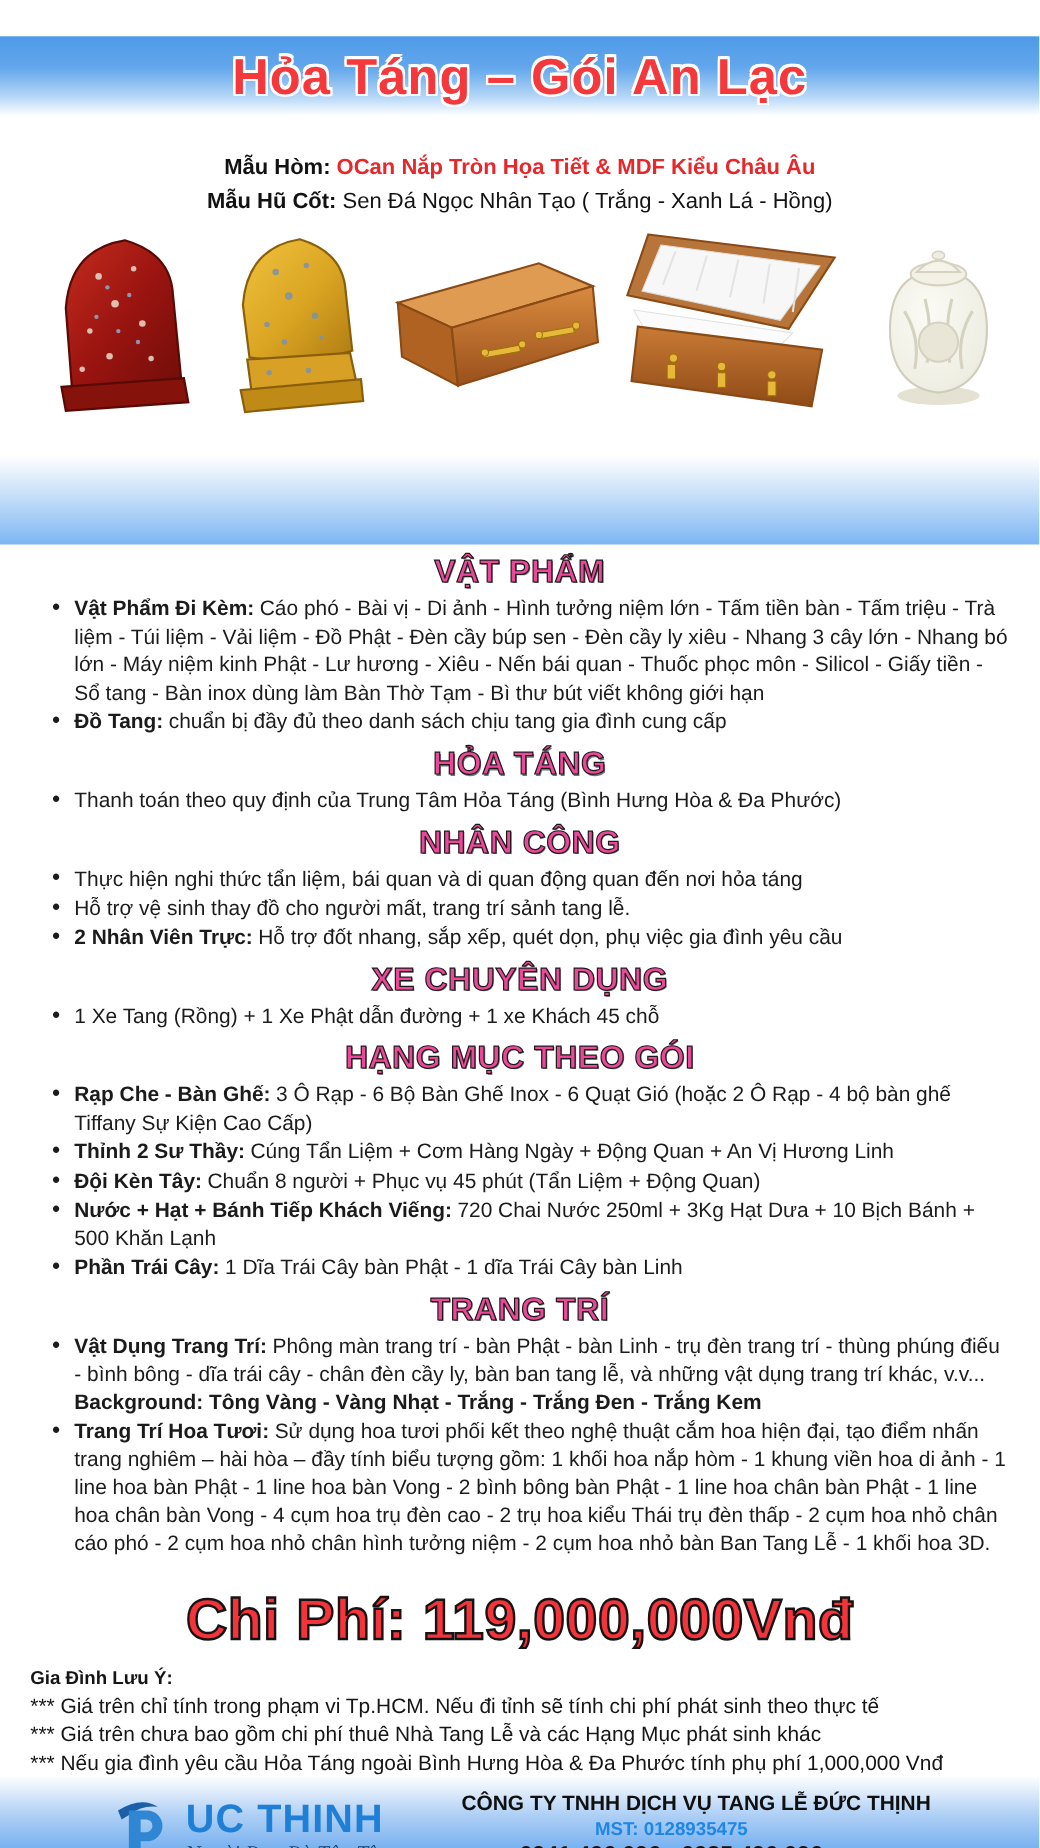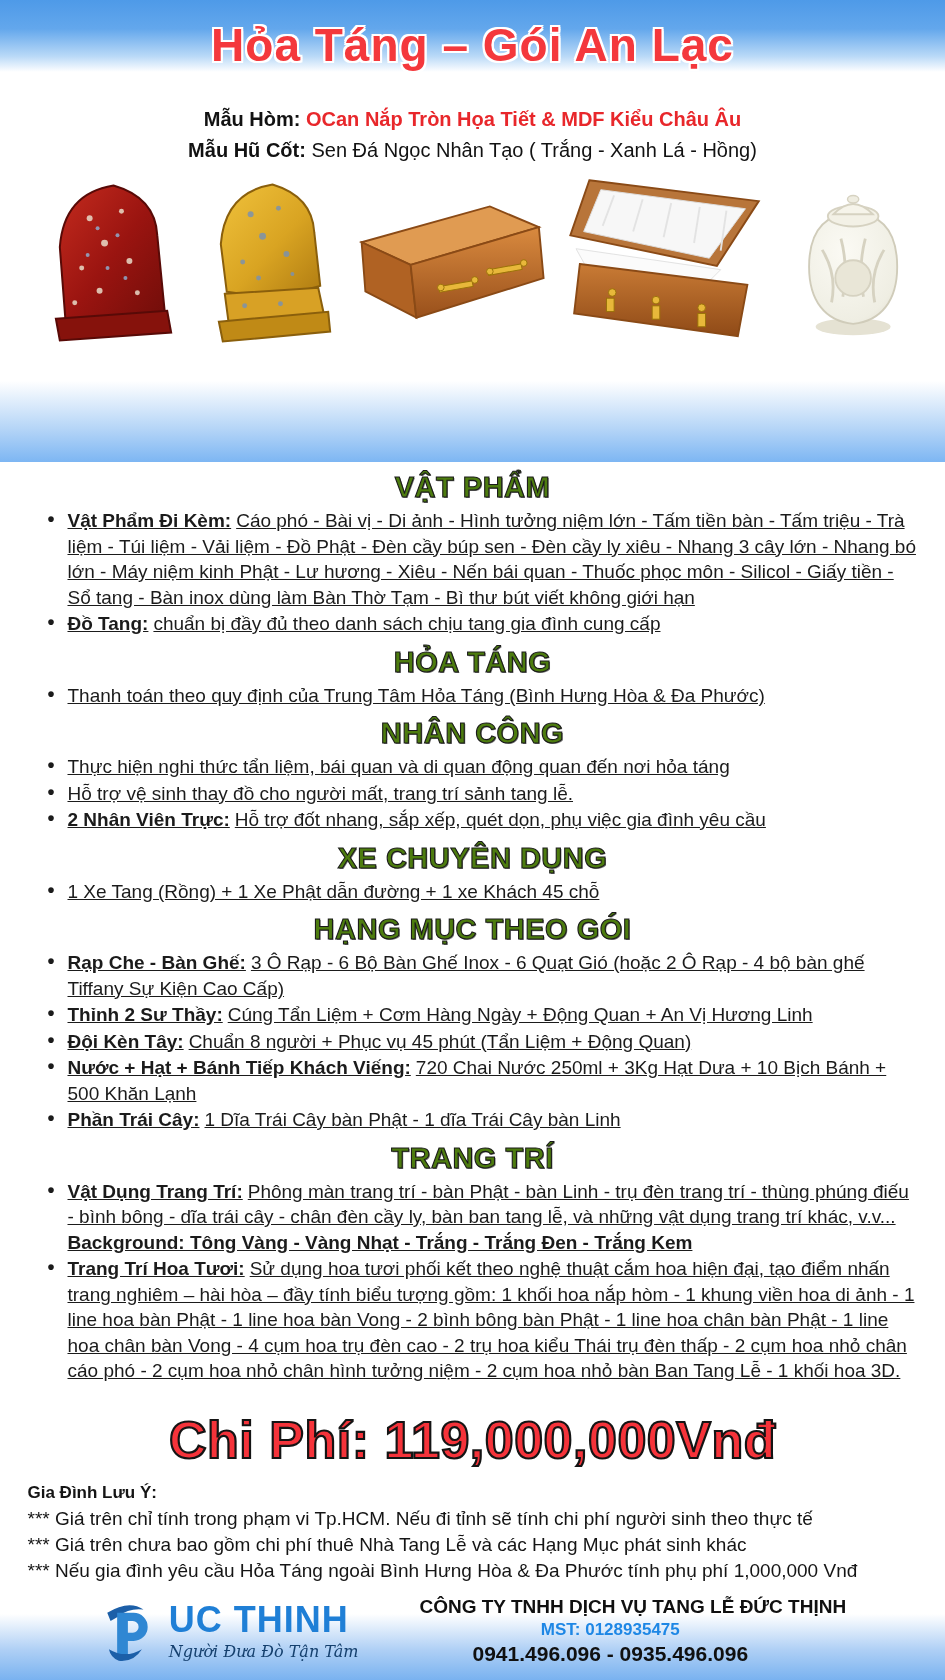--- a/index.html
+++ b/index.html
@@ -3,23 +3,23 @@
 <meta charset="utf-8">
 <style>
   html,body{margin:0;padding:0;}
   body{
     width:945px;height:1680px;position:relative;overflow:hidden;
     background:#ffffff;color:#1b1b1b;
     font-family:"Liberation Sans",sans-serif;
   }
   
   .band-top{
-    height:72px;
+    margin-top:33px;height:72px;
     background:linear-gradient(180deg,#4e9ae8 0%,#63a7ec 40%,#b9d9f7 78%,#ffffff 100%);
-    display:flex;align-items:flex-end;justify-content:center;
+    display:flex;align-items:center;justify-content:center;
   }
   .main-title{
     font-size:46px;font-weight:800;letter-spacing:1px;color:#f4383c;
     text-shadow:-2px -2px 0 #fff,2px -2px 0 #fff,-2px 2px 0 #fff,2px 2px 0 #fff,
                 0 -2px 0 #fff,0 2px 0 #fff,-2px 0 0 #fff,2px 0 0 #fff;
   }
   
   .models{margin-top:32px;text-align:center;font-size:20px;line-height:31px;color:#121212;}
   .models .lbl{font-weight:800;}
   .models .red{font-weight:800;color:#e8272b;}
@@ -30,26 +30,26 @@
   }
   .products svg{display:block;}
   
   .band-mid{
     height:104px;margin-top:2px;
     background:linear-gradient(180deg,#ffffff 0%,#ffffff 22%,#b5d5f7 68%,#7db6f3 100%);
   }
   
   .content{width:890px;margin:6px auto 0;}
   .sec-heading{
-    text-align:center;font-size:29px;font-weight:800;color:#4d7c0f;
+    text-align:center;font-size:29px;font-weight:800;color:#ec4899;
     margin:9px 0 4px;-webkit-text-stroke:1.1px #1a1a1a;
     text-shadow:1px 1px 0 rgba(0,0,0,.55);
     letter-spacing:.5px;
   }
-  ul.items{list-style:none;margin:0;padding:0 0 0 20px;font-size:19px;line-height:25.5px;text-decoration:underline;}
+  ul.items{list-style:none;margin:0;padding:0 0 0 20px;font-size:19px;line-height:25.5px;}
   ul.items li{position:relative;padding-left:20px;margin:1px 0;}
   ul.items li::before{content:"\2022";position:absolute;left:0;top:-1px;font-size:20px;font-weight:bold;}
   .lead{font-weight:800;margin-right:5px;}
   .lead:empty{display:none;}
   .tailb{font-weight:800;margin-top:16px;}
   .tailb:empty{display:none;}
   
   .price{
     text-align:center;margin-top:26px;
     font-size:52px;font-weight:800;color:#f5333a;letter-spacing:.5px;
@@ -246,21 +246,21 @@
   <ul class="items">
     <li><span class="lead">Vật Dụng Trang Trí:</span><span>Phông màn trang trí - bàn Phật - bàn Linh - trụ đèn trang trí - thùng phúng điếu - bình bông - dĩa trái cây - chân đèn cầy ly, bàn ban tang lễ, và những vật dụng trang trí khác, v.v...</span> <span class="tailb">Background: Tông Vàng - Vàng Nhạt - Trắng - Trắng Đen - Trắng Kem</span></li>
     <li><span class="lead">Trang Trí Hoa Tươi:</span><span>Sử dụng hoa tươi phối kết theo nghệ thuật cắm hoa hiện đại, tạo điểm nhấn trang nghiêm – hài hòa – đầy tính biểu tượng gồm: 1 khối hoa nắp hòm - 1 khung viền hoa di ảnh - 1 line hoa bàn Phật - 1 line hoa bàn Vong - 2 bình bông bàn Phật - 1 line hoa chân bàn Phật - 1 line hoa chân bàn Vong - 4 cụm hoa trụ đèn cao - 2 trụ hoa kiểu Thái trụ đèn thấp - 2 cụm hoa nhỏ chân cáo phó - 2 cụm hoa nhỏ chân hình tưởng niệm - 2 cụm hoa nhỏ bàn Ban Tang Lễ - 1 khối hoa 3D.</span></li>
   </ul>
 </div>
 
 <div class="price">Chi Phí: 119,000,000Vnđ</div>
 
 <div class="notes">
   <div class="notes-heading">Gia Đình Lưu Ý:</div>
-  <div>*** Giá trên chỉ tính trong phạm vi Tp.HCM. Nếu đi tỉnh sẽ tính chi phí người sinh theo thực tế</div>
+  <div>*** Giá trên chỉ tính trong phạm vi Tp.HCM. Nếu đi tỉnh sẽ tính chi phí phát sinh theo thực tế</div>
   <div>*** Giá trên chưa bao gồm chi phí thuê Nhà Tang Lễ và các Hạng Mục phát sinh khác</div>
   <div>*** Nếu gia đình yêu cầu Hỏa Táng ngoài Bình Hưng Hòa &amp; Đa Phước tính phụ phí 1,000,000 Vnđ</div>
 </div>
 
 <div class="footer">
   <div class="logo">
     <svg width="66" height="66" viewBox="0 0 80 80">
       <path d="M10 18 Q36 2 54 14 Q36 12 24 22 L14 28 Z" fill="#1c5fa8"></path>
       <path d="M22 18 h20 a17 17 0 0 1 0 34 h-7 v16 h-13 z M35 28 v14 h6 a7 7 0 0 0 0 -14 z" fill="#2f87d3"></path>
       <path d="M12 62 Q32 74 52 62 Q42 78 24 76 Q14 72 12 62 Z" fill="#1c5fa8"></path>

